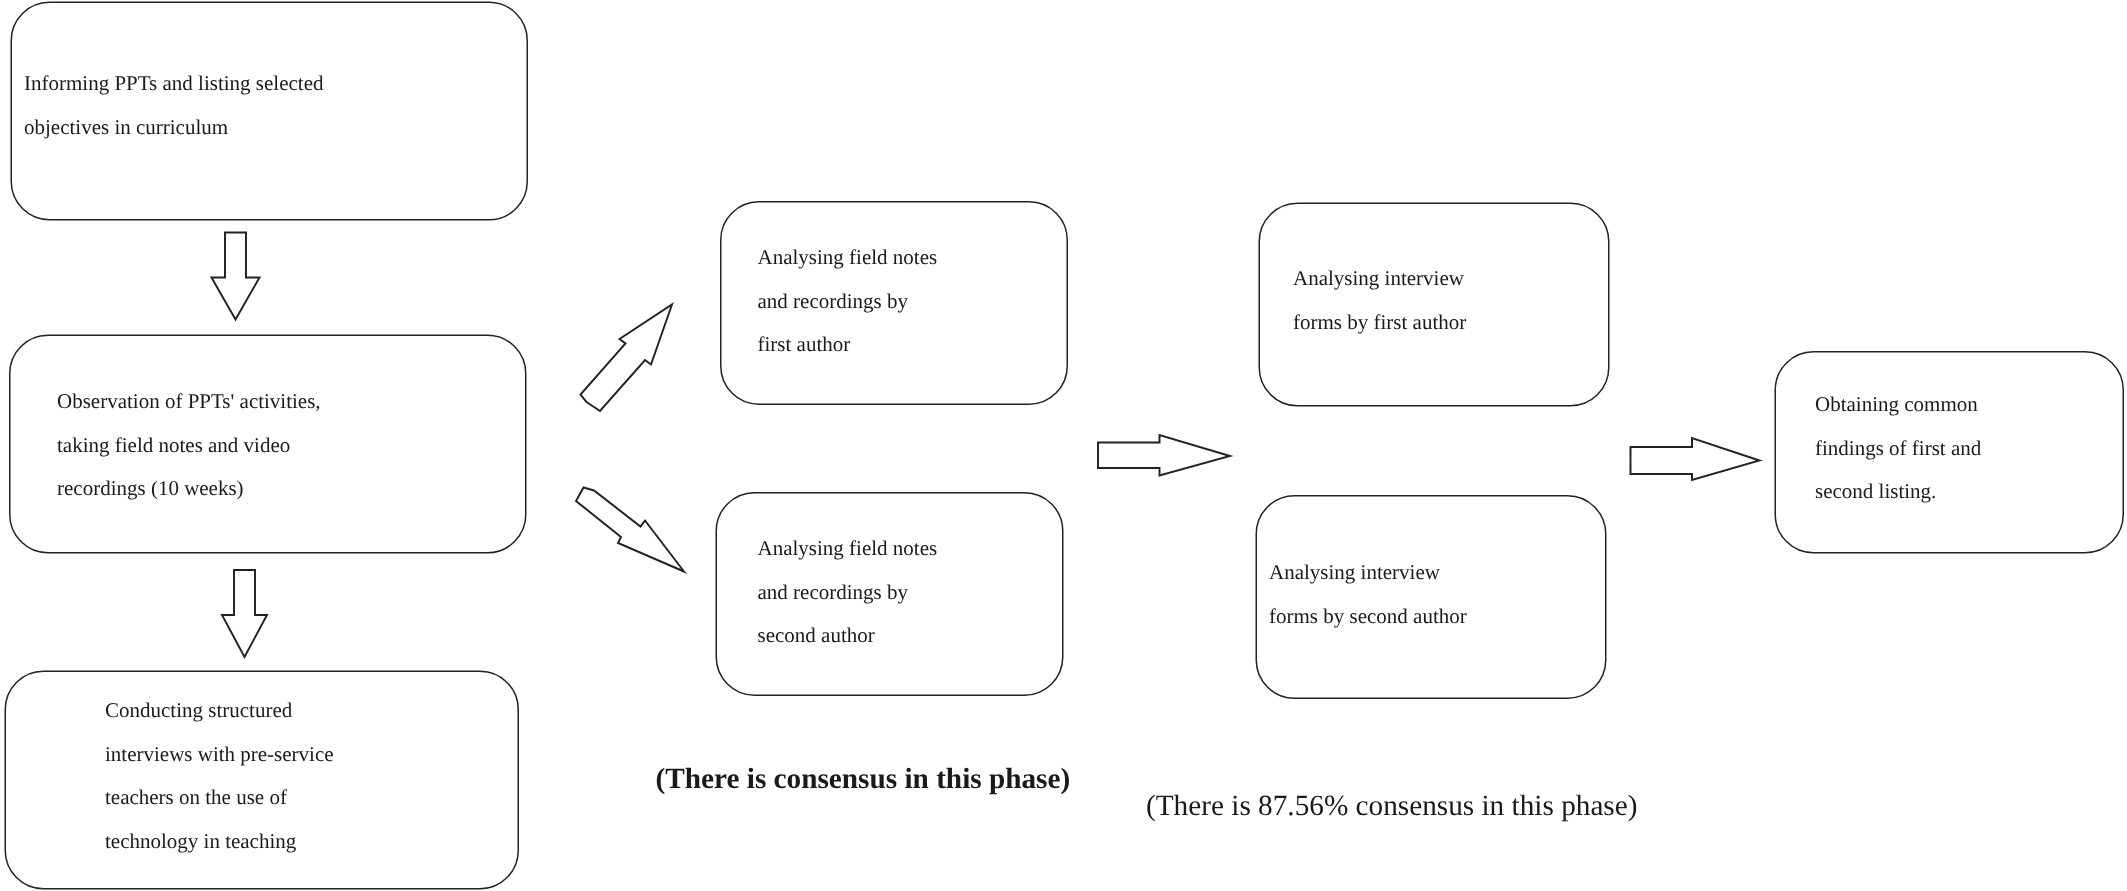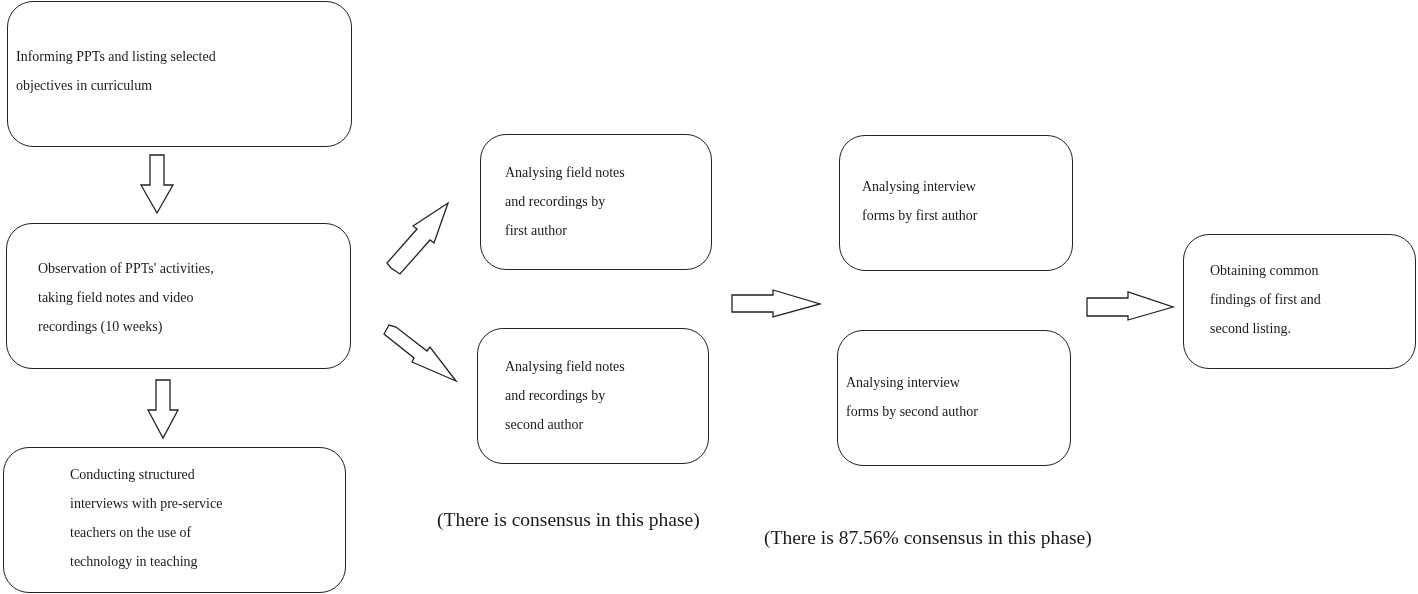--- a/index.html
+++ b/index.html
@@ -61,14 +61,14 @@
 
   <polygon class="arrow" points="391,268 400,274 430,240 434,243 448,203 413,226 417,229 387,263"></polygon>
 
   <polygon class="arrow" points="389,325 384,334 414,358 412,362 456,381 430,347 427,351 396,327"></polygon>
 
   <polygon class="arrow" points="732,295 773,295 773,290 820,304 773,317 773,312 732,312"></polygon>
 
   <polygon class="arrow" points="1087,298 1128,298 1128,292 1173,307 1128,320 1128,316 1087,316"></polygon>
 </svg>
 
-<div class="note" style="left:437px;top:509px;">(There is consensus in this phase)</div>
+<div class="note" style="left:437px;top:509px;font-weight:bold;">(There is consensus in this phase)</div>
 <div class="note" style="left:764px;top:527px;">(There is 87.56% consensus in this phase)</div>
 
 </body></html>

